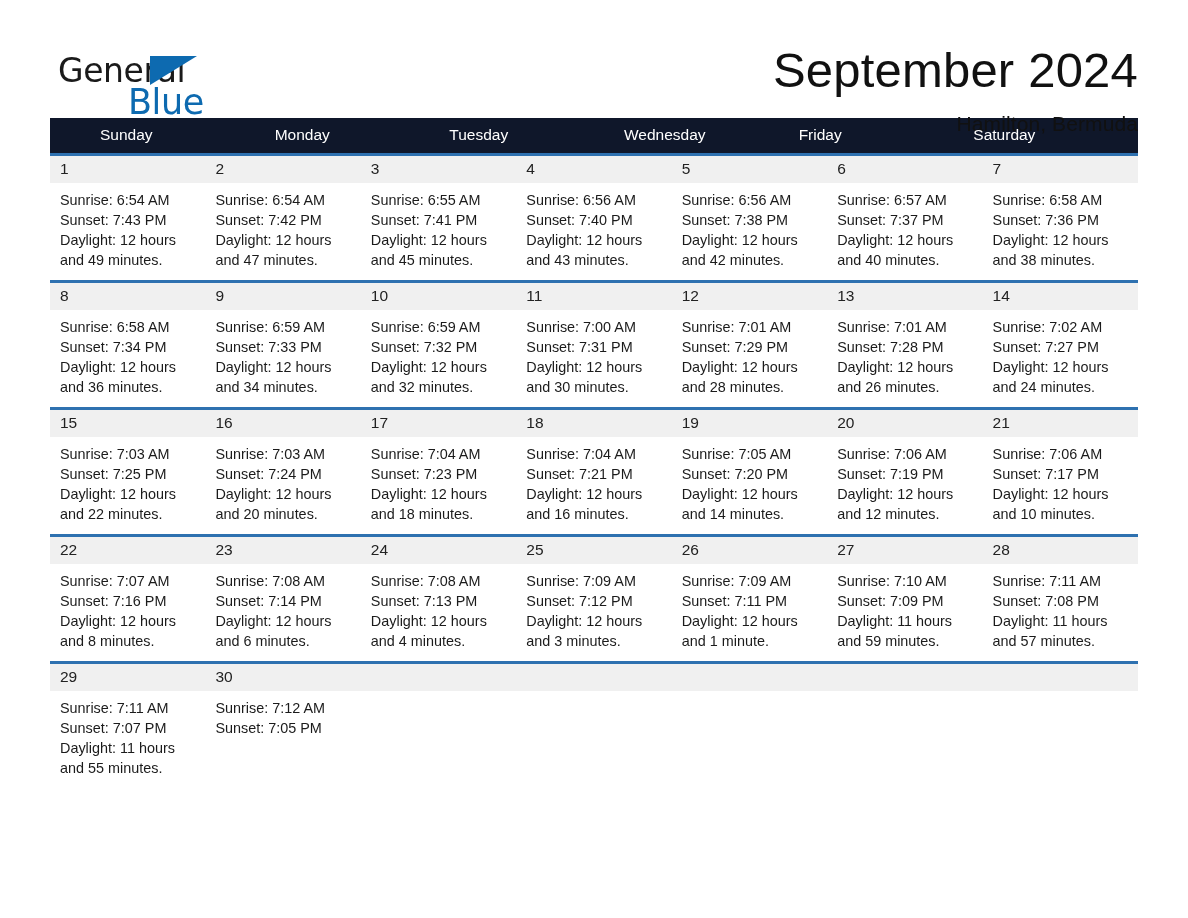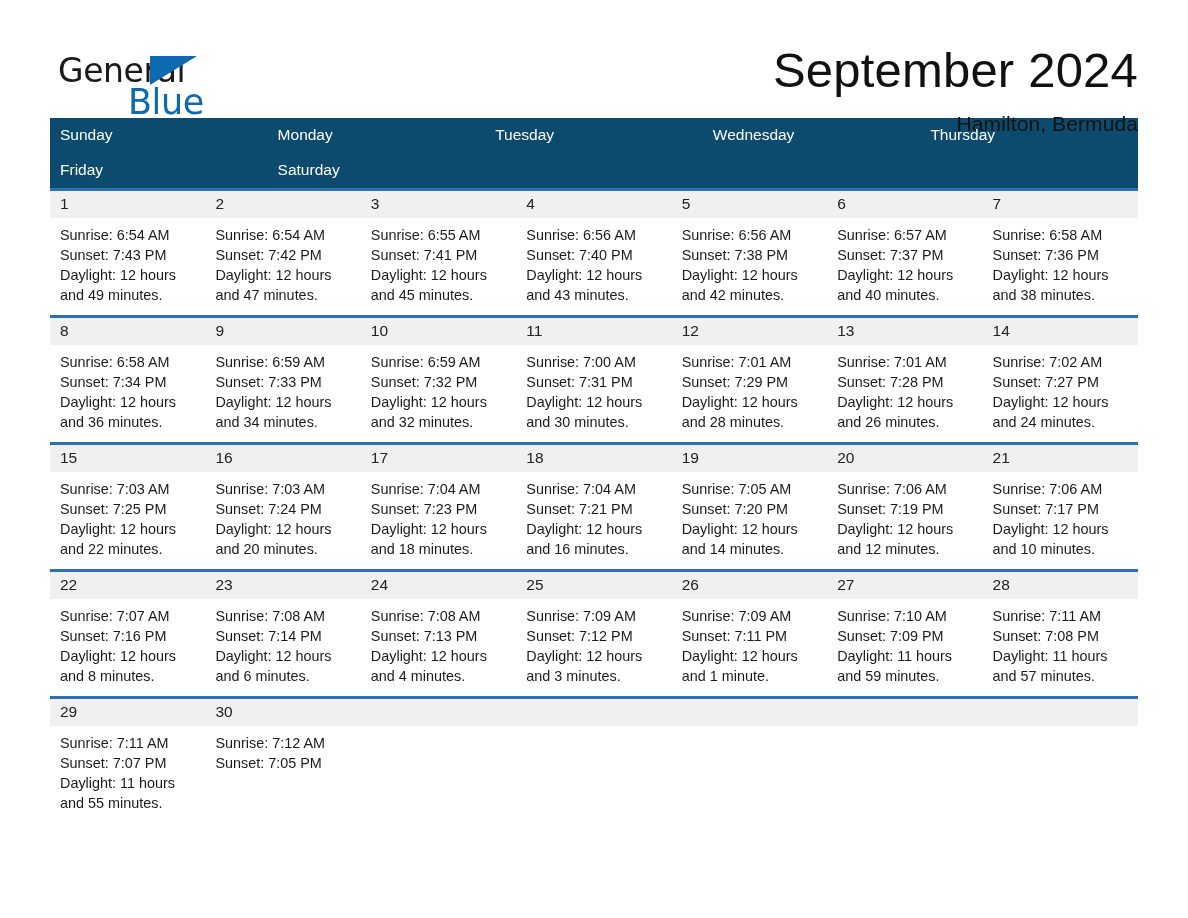--- a/index.html
+++ b/index.html
@@ -82,22 +82,23 @@
     letter-spacing: 0.1px;
   }
 
   
   .calendar {
     width: 1088px;
     margin-top: 14px;
   }
   .weekdays {
     display: grid;
-    grid-template-columns: repeat(5, 1fr);
-    background: #0c4a6e;
+    grid-template-columns: repeat(6, 1fr);
+    background: #0f172a;
+    padding-left: 40px;
   }
   .weekday {
     color: #ffffff;
     font-size: 15.5px;
     padding: 8px 0 9px 10px;
     box-sizing: border-box;
   }
 
   .week {
     position: relative;
@@ -168,21 +169,20 @@
 
   </div>
 
   <div class="calendar">
 
     <div class="weekdays">
       <div class="weekday">Sunday</div>
       <div class="weekday">Monday</div>
       <div class="weekday">Tuesday</div>
       <div class="weekday">Wednesday</div>
-      <div class="weekday">Thursday</div>
       <div class="weekday">Friday</div>
       <div class="weekday">Saturday</div>
     </div>
 
     <div class="week">
       <div class="week-grid">
         <div class="daycell">
           <div class="daynum-band"></div>
           <div class="daynum">1</div>
           <div class="dayinfo">

